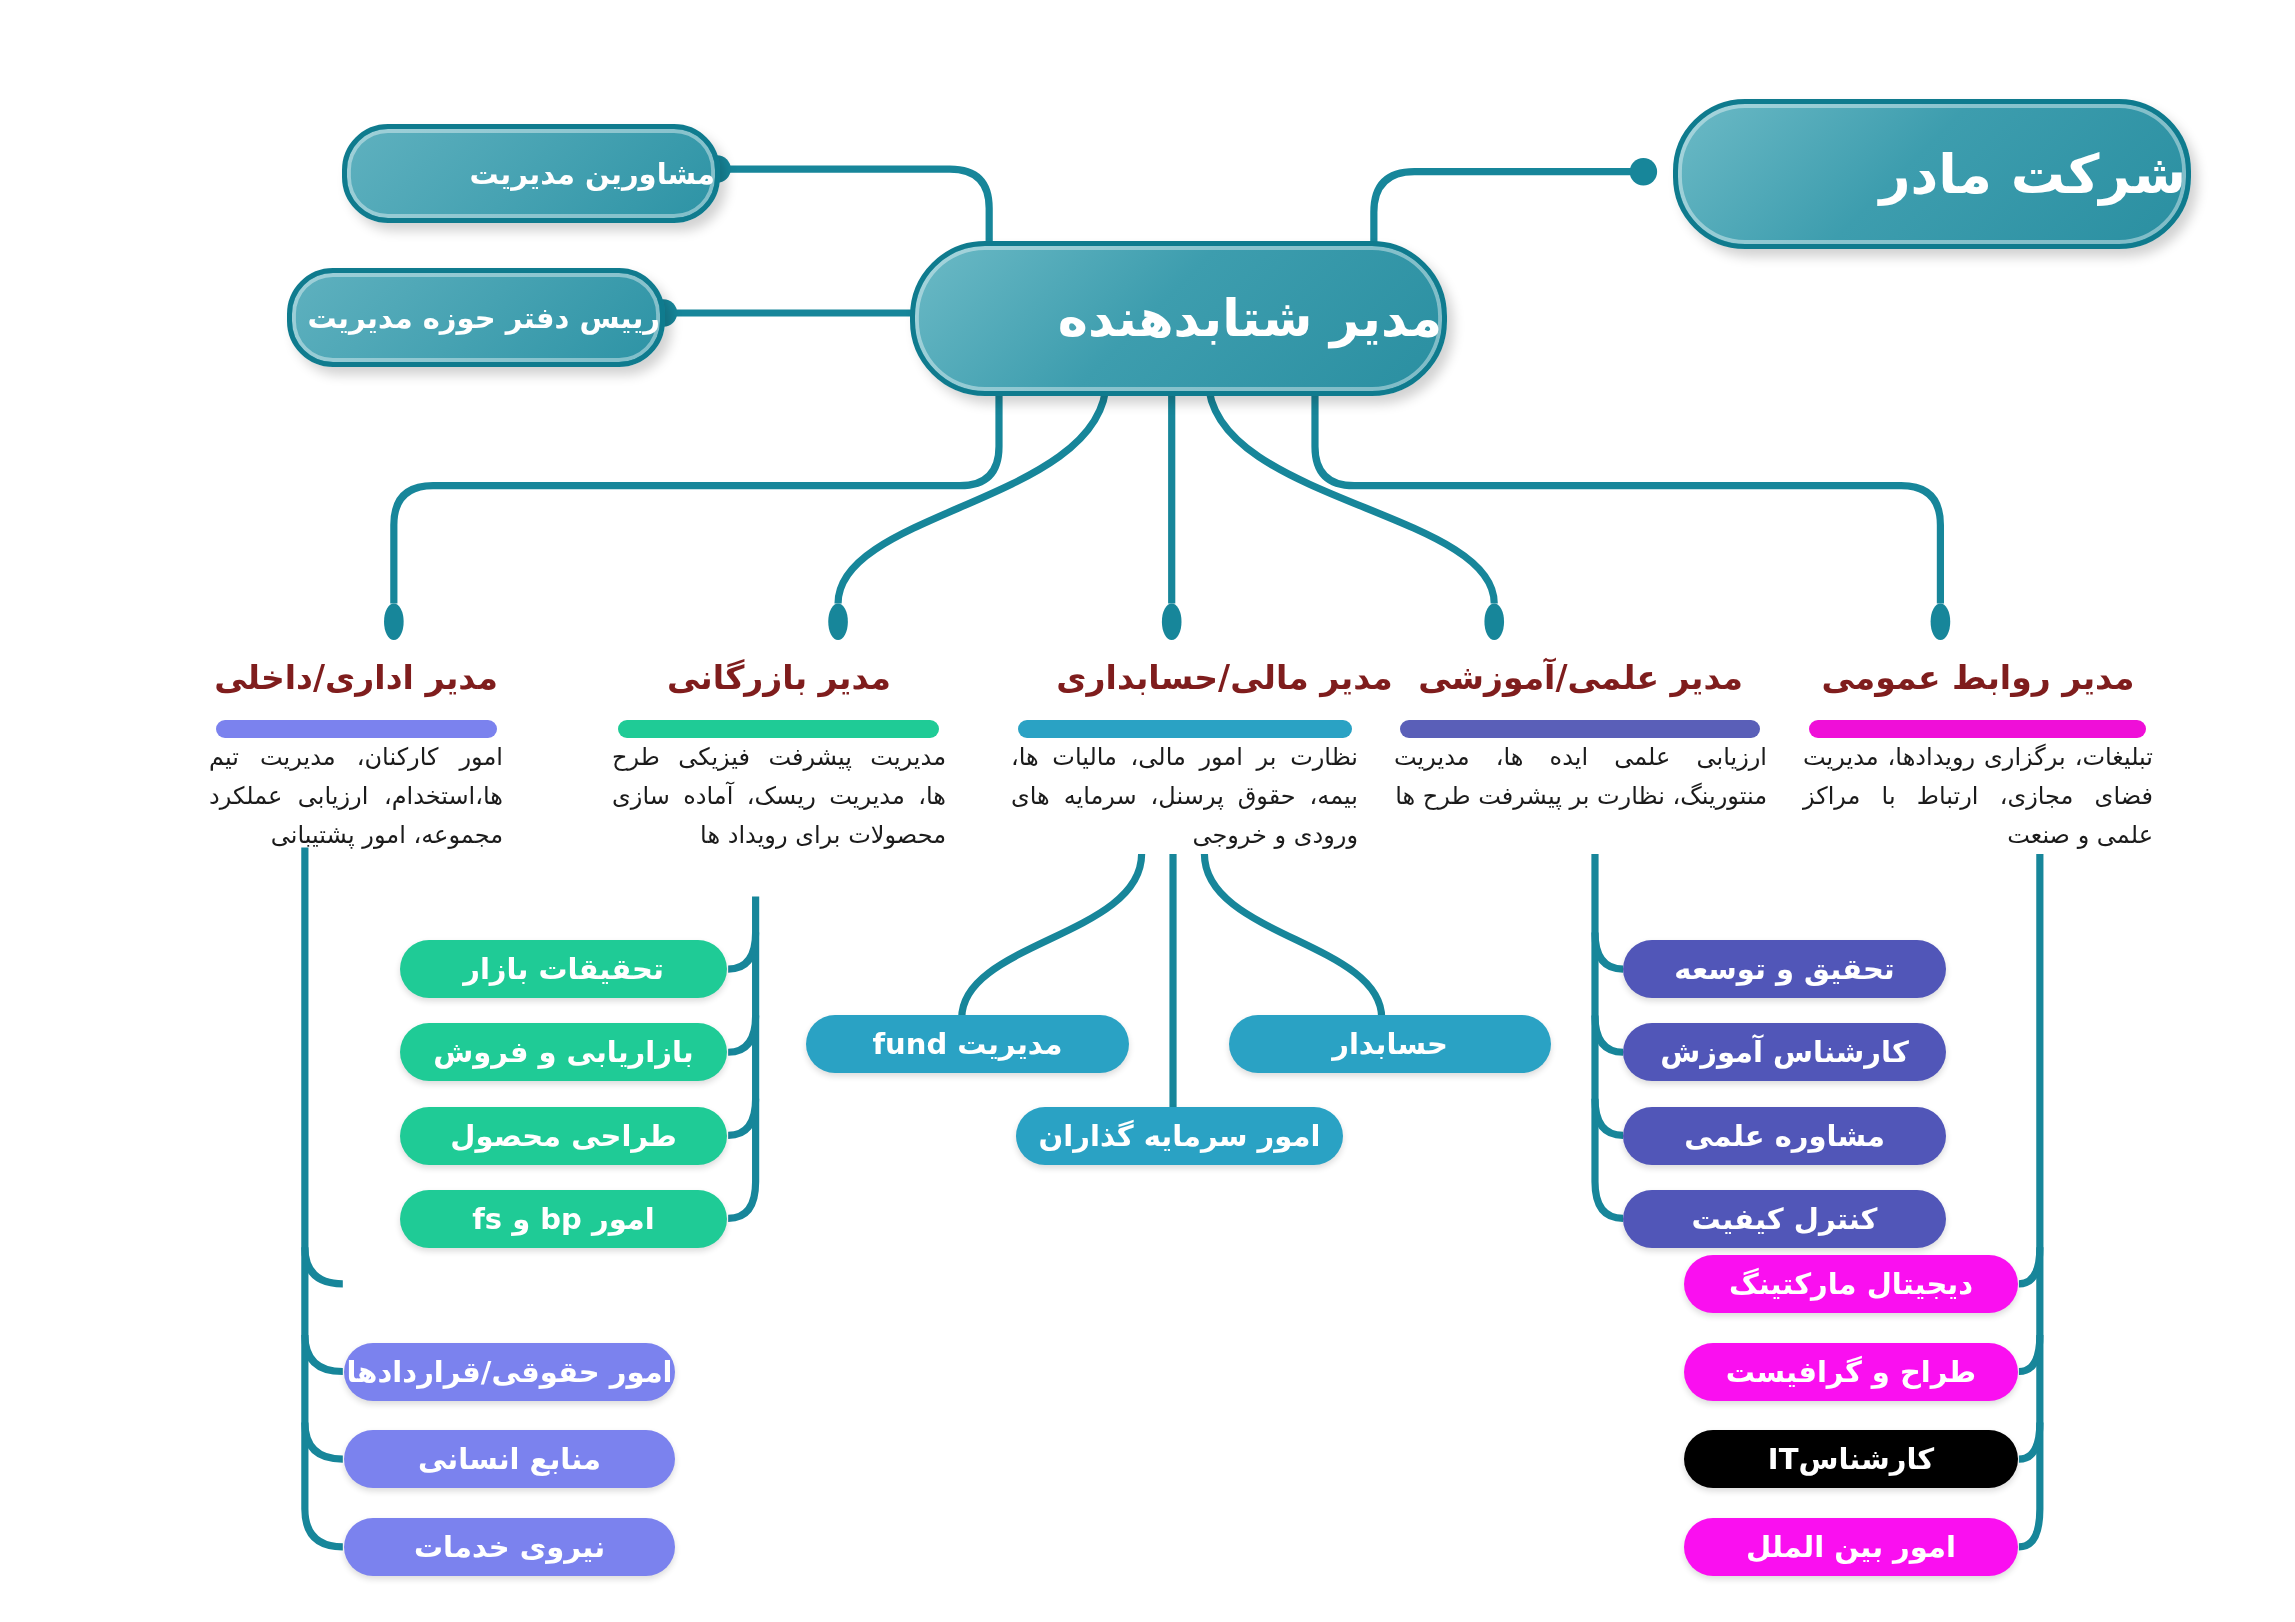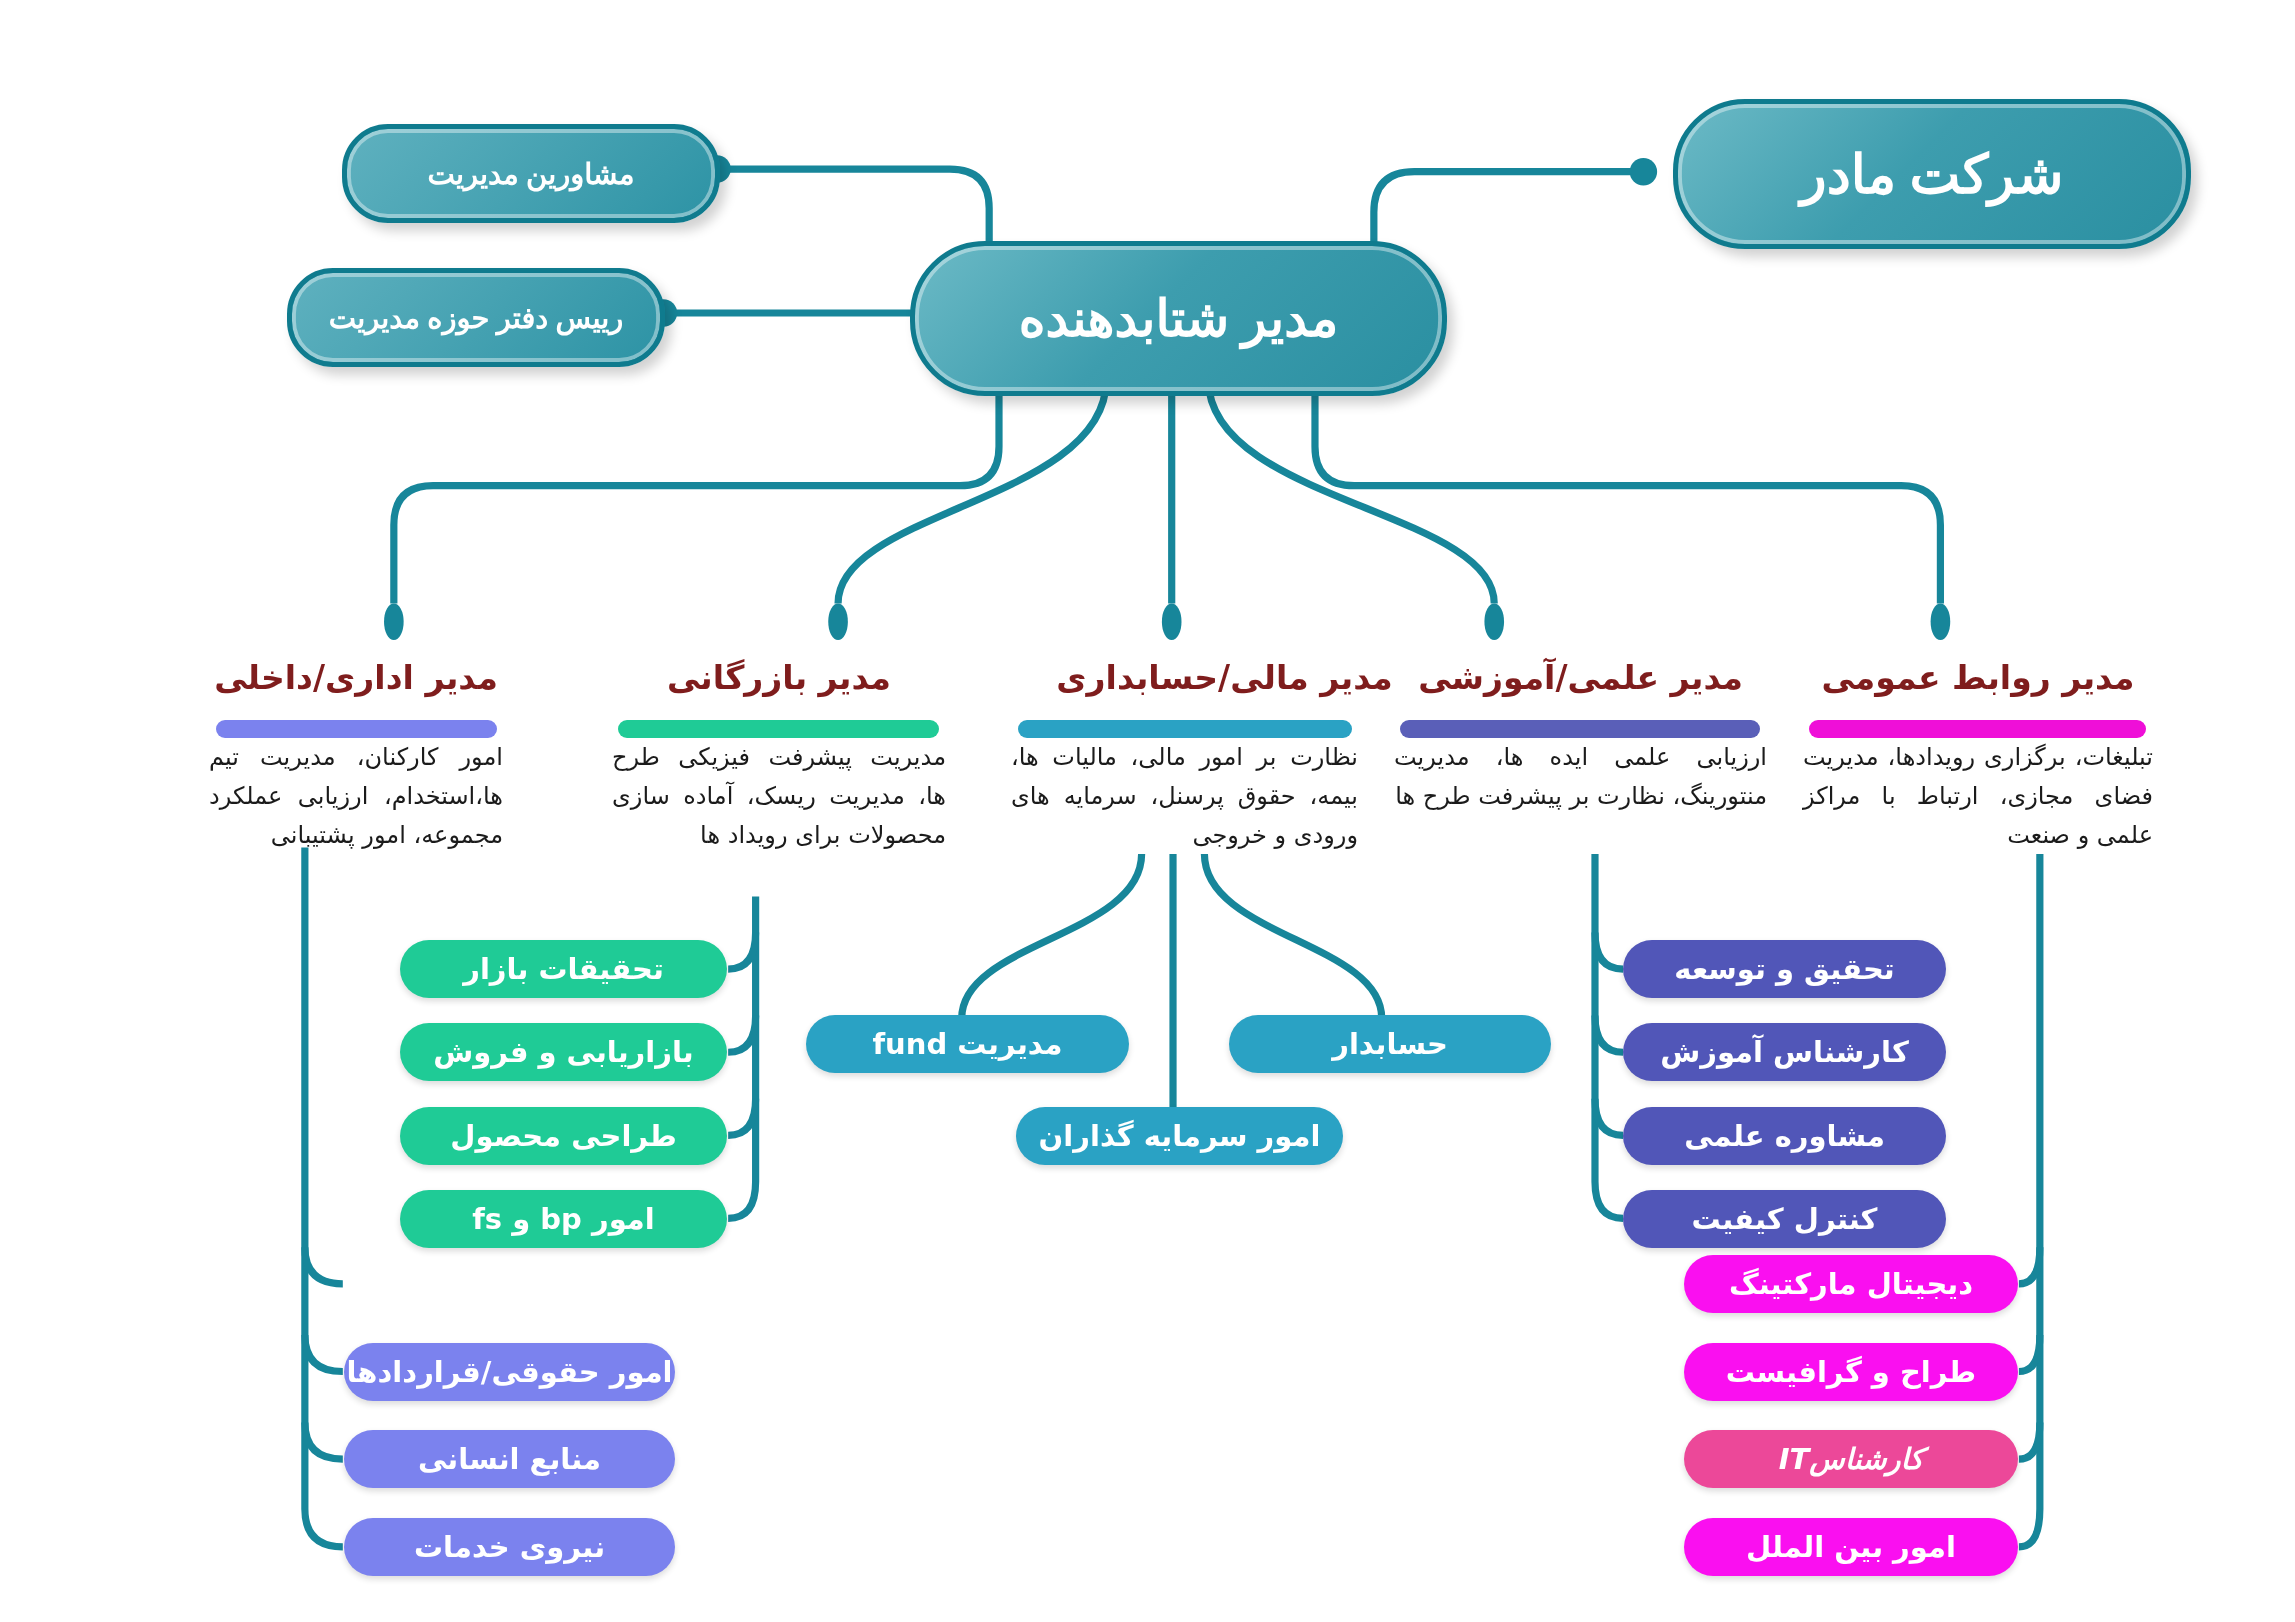--- a/index.html
+++ b/index.html
@@ -4,26 +4,25 @@
 <style>
   html,body{margin:0;padding:0;background:#ffffff;}
   body{font-family:"DejaVu Sans", sans-serif;}
   .canvas{position:relative;width:2295px;height:1623px;background:#ffffff;overflow:hidden;direction:rtl;}
   svg.wires{position:absolute;left:0;top:0;z-index:1;}
   .wire{fill:none;stroke:#17869a;stroke-width:11;}
   .wire-dot{fill:#17869a;}
 
   
   .bubble{
-    position:absolute;z-index:2;display:flex;align-items:center;justify-content:center;
+    position:absolute;z-index:2;display:flex;align-items:center;
     color:#ffffff;font-weight:bold;text-align:center;
     border:5.2px solid #0f7b8e;
     background:linear-gradient(135deg,#6cbac6 0%,#3d9dae 45%,#2a8fa1 100%);
     box-shadow:inset 0 0 0 3.9px rgba(255,255,255,.40), 6.5px 7.9px 11.8px rgba(0,0,0,.18);
-    font-family:Liberation Serif, serif;
   }
   .bubble.small{background:linear-gradient(135deg,#5fb1bf 0%,#2d93a5 100%);}
   .root-bubble{left:910px;top:241px;width:527px;height:145px;border-radius:75px;font-size:51px;}
   .parent-bubble{left:1673px;top:99px;width:508px;height:140px;border-radius:72px;font-size:54px;}
   .advisors-bubble{left:342px;top:124px;width:368px;height:89px;border-radius:46px;font-size:29px;}
   .office-bubble{left:287px;top:268px;width:368px;height:89px;border-radius:46px;font-size:29px;}
 
   
   .col-title{position:absolute;z-index:2;font-size:33px;font-weight:bold;color:#7f1d1d;text-align:center;white-space:nowrap;}
   .col-bar{position:absolute;z-index:2;height:18.3px;border-radius:9.2px;}
@@ -163,21 +162,21 @@
 
   <div class="col-title" style="left:1803px;top:658px;width:350px;">مدیر روابط عمومی</div>
   <div class="col-bar" style="left: 1809px; top: 720px; width: 337px; background-color: rgb(239, 15, 216);"></div>
   <div class="col-desc" style="left:1803px;top:738px;width:350px;">تبلیغات، برگزاری رویدادها، مدیریت فضای مجازی، ارتباط با مراکز علمی و صنعت</div>
   <div class="pill" style="left: 1684px; top: 1255px; width: 334px; background-color: rgb(250, 15, 240);">
     <span>دیجیتال مارکتینگ</span>
     </div>
   <div class="pill" style="left: 1684px; top: 1343px; width: 334px; background-color: rgb(250, 15, 240);">
     <span>طراح و گرافیست</span>
     </div>
-  <div class="pill" style="left: 1684px; top: 1430px; width: 334px; background-color: #ec4899; font-style: italic;">
+  <div class="pill" style="left: 1684px; top: 1430px; width: 334px; background-color: #000000;">
     <span>کارشناسIT</span>
     </div>
   <div class="pill" style="left: 1684px; top: 1518px; width: 334px; background-color: rgb(250, 15, 240);">
     <span>امور بین الملل</span>
     </div>
 
 </div>
 
 
 </body></html>

